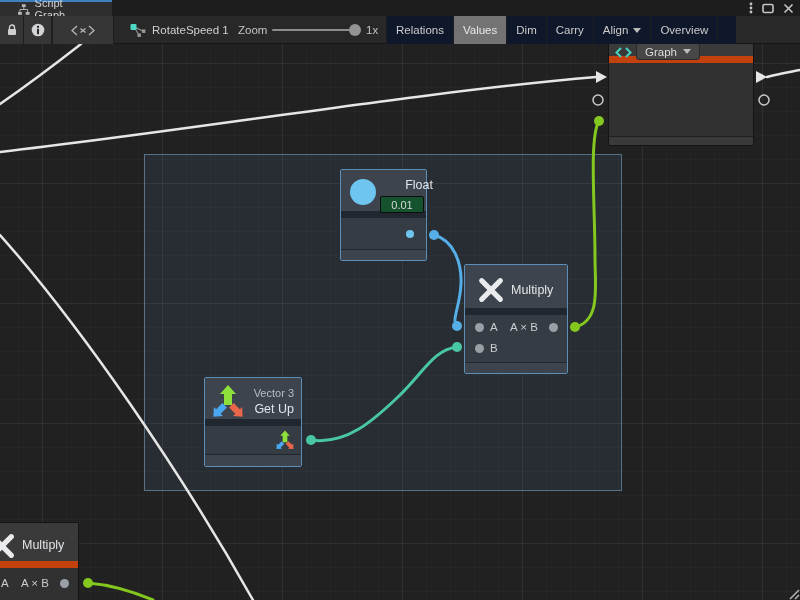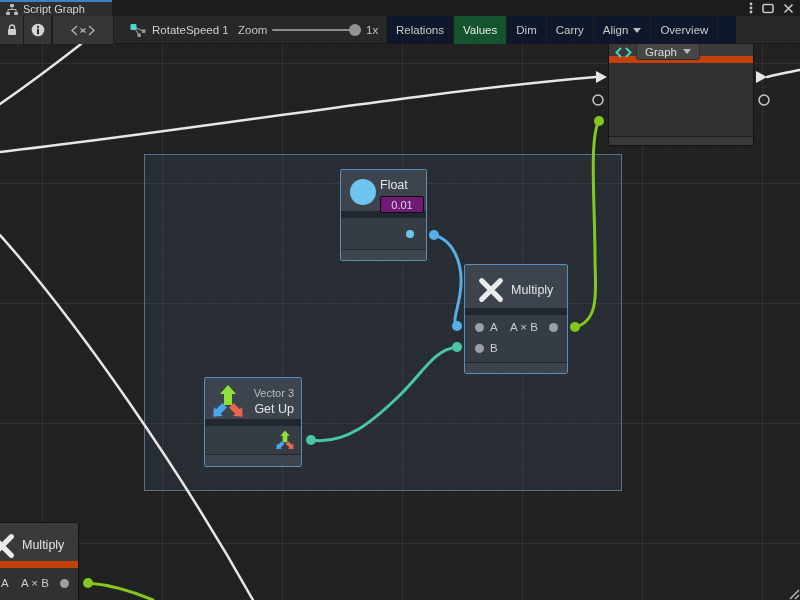--- a/index.html
+++ b/index.html
@@ -5,21 +5,21 @@
   * { margin:0; padding:0; box-sizing:border-box; }
   html,body { width:800px; height:600px; overflow:hidden; background:#1a1a1a;
     font-family:"Liberation Sans","DejaVu Sans",sans-serif; }
   #app { position:relative; width:800px; height:600px; background:#212121; overflow:hidden;
     color:#c8c8c8; font-size:11.5px; }
 
   
   .tabbar { position:absolute; left:0; top:0; width:800px; height:16px; background:#1d1d1d;
     z-index:40; }
   .tab { position:absolute; left:0; top:0; width:112px; height:16px; background:#2e2e2e;
-    border-top:2px solid #3f80c0; display:flex; align-items:center; gap:5px; padding:0 6px;
+    border-top:2px solid #3f80c0; display:flex; align-items:center; gap:5px; padding:0 18px;
     color:#d4d4d4; font-size:11px; }
   .wincontrols { position:absolute; right:2px; top:0; height:16px; display:flex;
     align-items:center; gap:9px; padding-right:4px; }
   .wincontrols svg { display:block; }
 
   
   .toolbar { position:absolute; left:0; top:16px; width:800px; height:28px; background:#282828;
     border-bottom:1px solid #161616; z-index:40; }
   .tbtn { position:absolute; top:0; height:28px; display:flex; align-items:center;
     justify-content:center; background:#363636; border-right:1px solid #1e1e1e; }
@@ -32,21 +32,21 @@
     color:#c4c4c4; }
   .slider { position:absolute; left:272px; top:13px; width:86px; height:2px; background:#8d8d8d;
     border-radius:1px; }
   .slider .handle { position:absolute; right:-3px; top:-5px; width:12px; height:12px;
     border-radius:50%; background:#939393; }
   .zoomval { position:absolute; left:366px; top:0; height:28px; display:flex; align-items:center;
     color:#c4c4c4; }
   .rgroup { position:absolute; left:386px; top:0; height:28px; display:flex; }
   .rbtn { height:28px; display:flex; align-items:center; gap:5px; padding:0 9px;
     background:#0f172a; border-left:1px solid #1e1e1e; color:#cccccc; white-space:nowrap; }
-  .rbtn.active { background:#14532d; color:#e8e8e8; }
+  .rbtn.active { background:#737373; color:#e8e8e8; }
   .caret { width:0; height:0; border-left:4px solid transparent; border-right:4px solid transparent;
     border-top:5px solid #bcbcbc; display:inline-block; }
 
   
   .canvas { position:absolute; left:0; top:44px; width:800px; height:556px; overflow:hidden;
     background-color:#212121;
     background-image:
       linear-gradient(rgba(255,255,255,0.05) 1px, transparent 1px),
       linear-gradient(90deg, rgba(255,255,255,0.05) 1px, transparent 1px),
       linear-gradient(rgba(255,255,255,0.018) 1px, transparent 1px),
@@ -74,21 +74,21 @@
   .dot.sm { width:8px; height:8px; }
   .plabel { position:absolute; color:#c9cdd1; font-size:11.5px; }
   .ntitle { color:#e2e5e8; font-size:12.5px; }
   .nsub { color:#b9bdc1; font-size:11px; }
   .ddown { display:flex; align-items:center; background:#3b3b3b; border:1px solid #7a7a7a;
     border-radius:3px; color:#dcdcdc; font-size:11.5px; }
   .ddown .seg { padding:0 7px; display:flex; align-items:center; height:100%; }
   .ddown .seg.cseg { border-left:1px solid #7a7a7a; padding:0 5px; }
   .gbtn { display:flex; align-items:center; gap:6px; background:#474747; border:1px solid #2a2a2a;
     border-radius:3px; color:#dcdcdc; padding:0 8px; height:17px; font-size:11.5px; }
-  .fieldbox { background:#701a75; border:1px solid #0c0c0c; border-radius:2px; color:#d8d8d8;
+  .fieldbox { background:#14532d; border:1px solid #0c0c0c; border-radius:2px; color:#d8d8d8;
     font-size:11px; text-align:center; }
 </style>
 </head>
 <body>
 
 <svg width="0" height="0" style="position:absolute">
   <defs>
     <path id="arrow-up" d="M0,-10 L8,-1 H4 V10 H-4 V-1 H-8 Z"></path>
     <path id="flow-arrow" d="M0,4 H8 V0 L16,6.5 L8,13 V9 H0 Z"></path>
   </defs>
@@ -220,21 +220,21 @@
           <span>Graph</span>
           <span class="caret"></span>
         </div>
       </div>
       <div class="nf" style="height:9px;"></div>
     </div>
 
     <div class="node selected" style="left:340px; top:125px; width:87px; height:92px;">
       <div class="nh" style="height:48px;">
         <span style="position:absolute; left:9px; top:9px; width:26px; height:26px; border-radius:50%; background:#6ec6f0;"></span>
-        <span class="ntitle" style="position:absolute; left:39px; top:8px; width:44px; text-align:left;">Float</span>
+        <span class="ntitle" style="position:absolute; left:48px; top:8px; width:44px; text-align:right;">Float</span>
         <span class="fieldbox" style="position:absolute; left:39px; top:26px; width:44px; height:17px; line-height:16px;">0.01</span>
       </div>
       <div class="nb" style="top:49px; height:31px;">
         <span class="dot sm" style="left:65px; top:11px; background:#6ec6f0;"></span>
       </div>
       <div class="nf" style="height:11px;"></div>
     </div>
 
     <div class="node selected" style="left:464px; top:220px; width:104px; height:110px;">
       <div class="nh" style="height:50px;">

